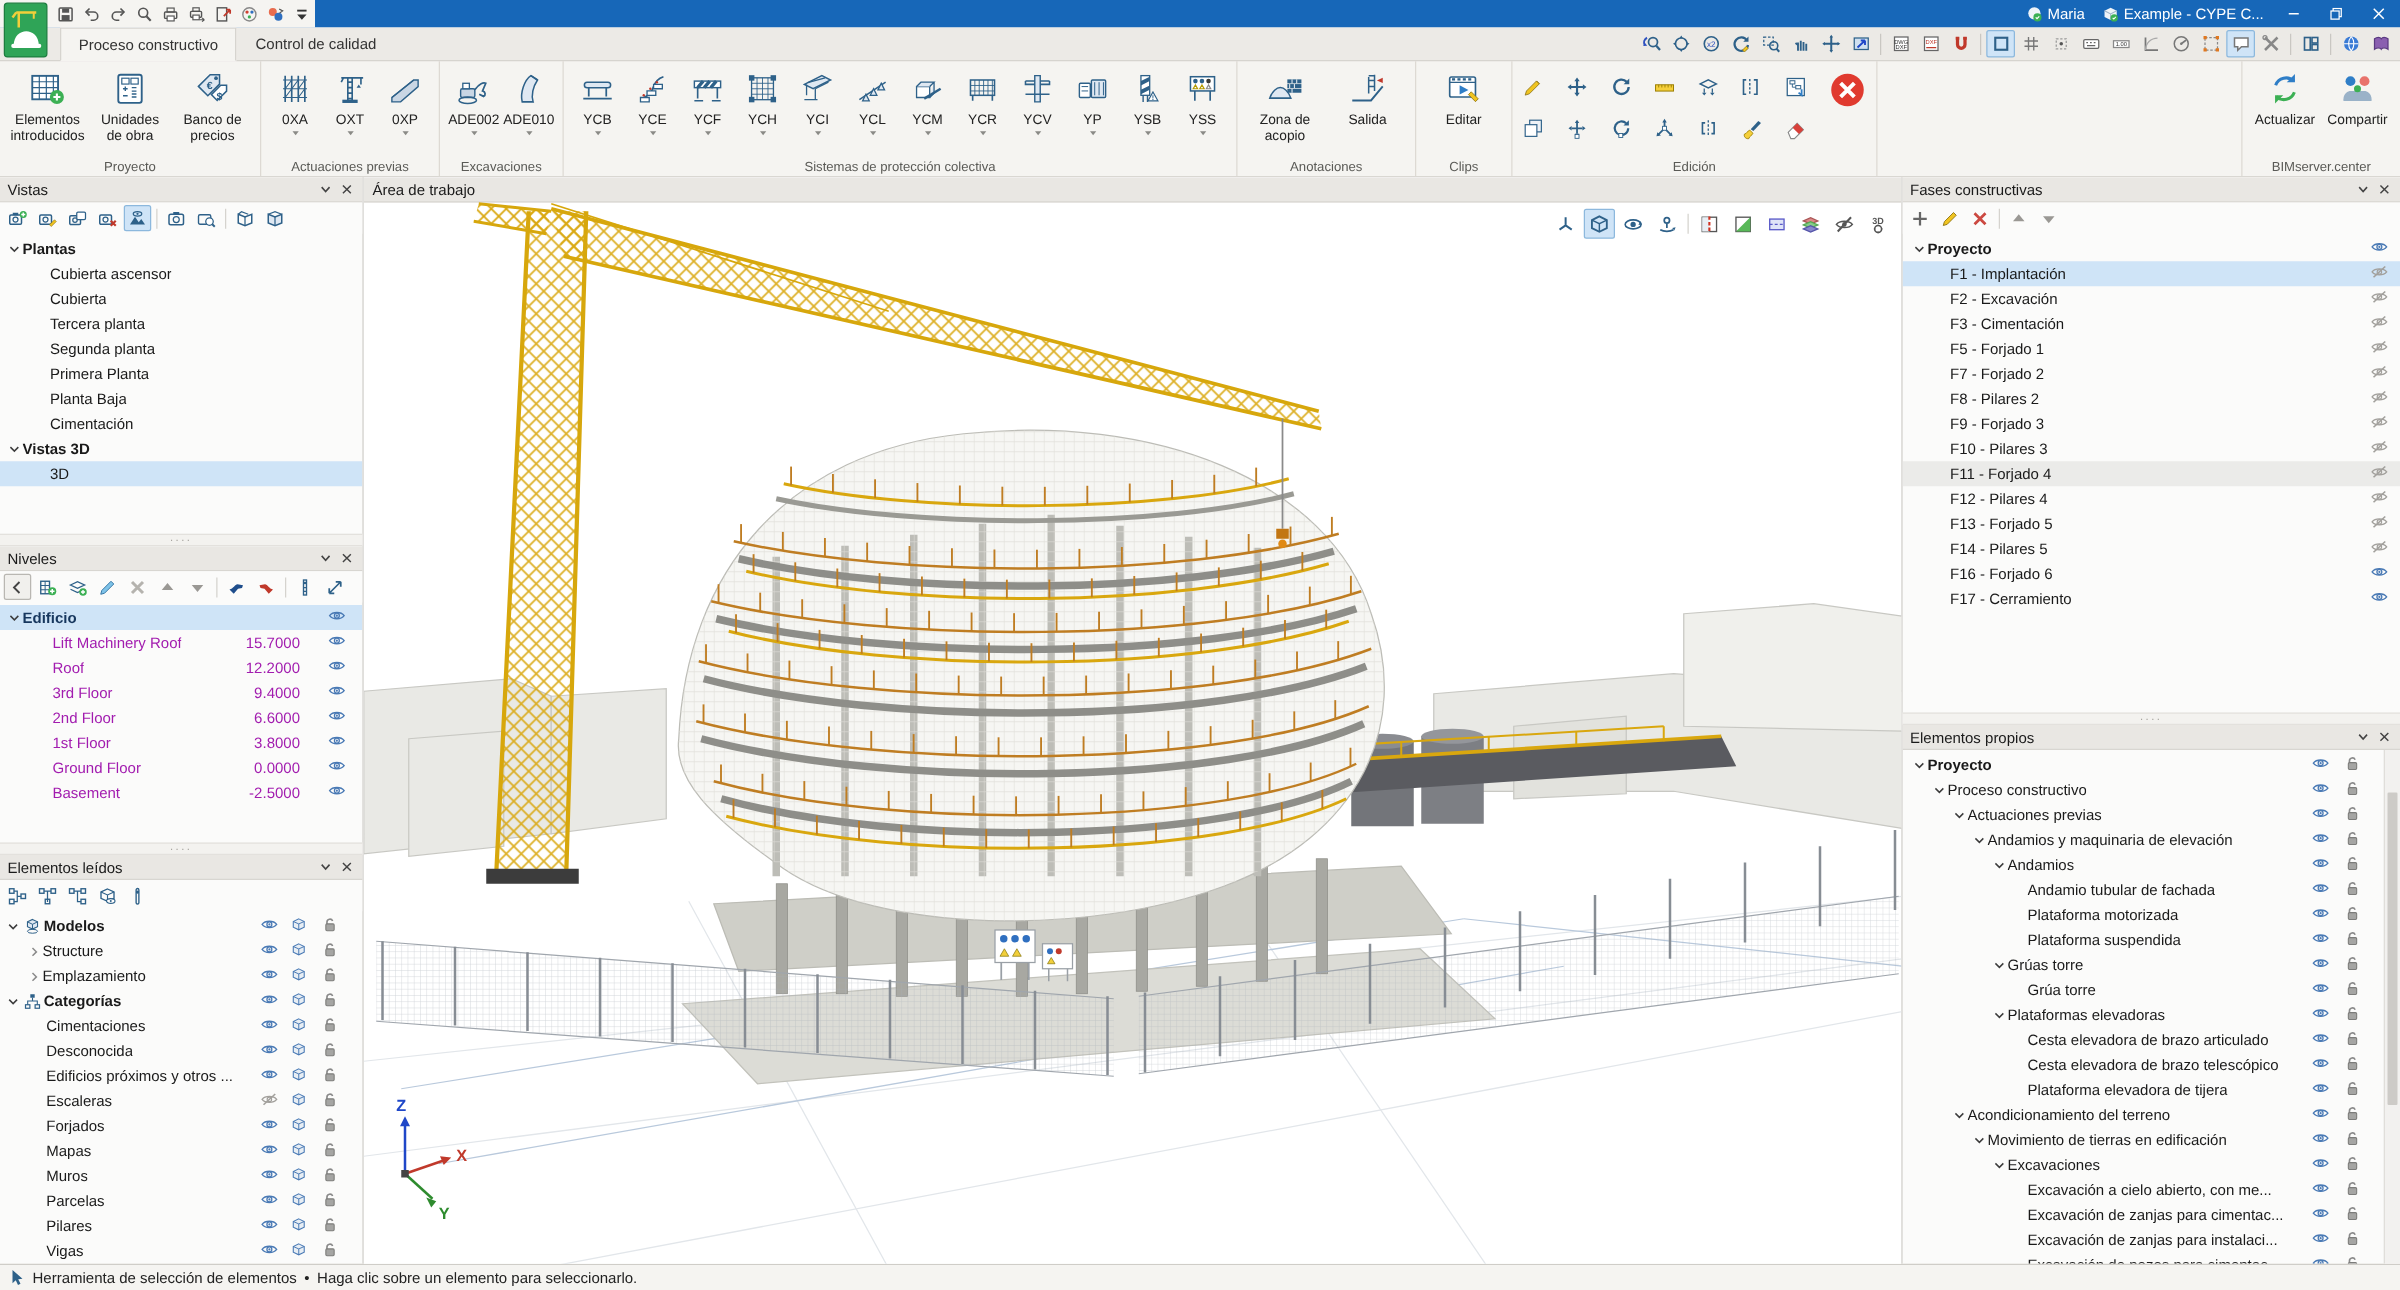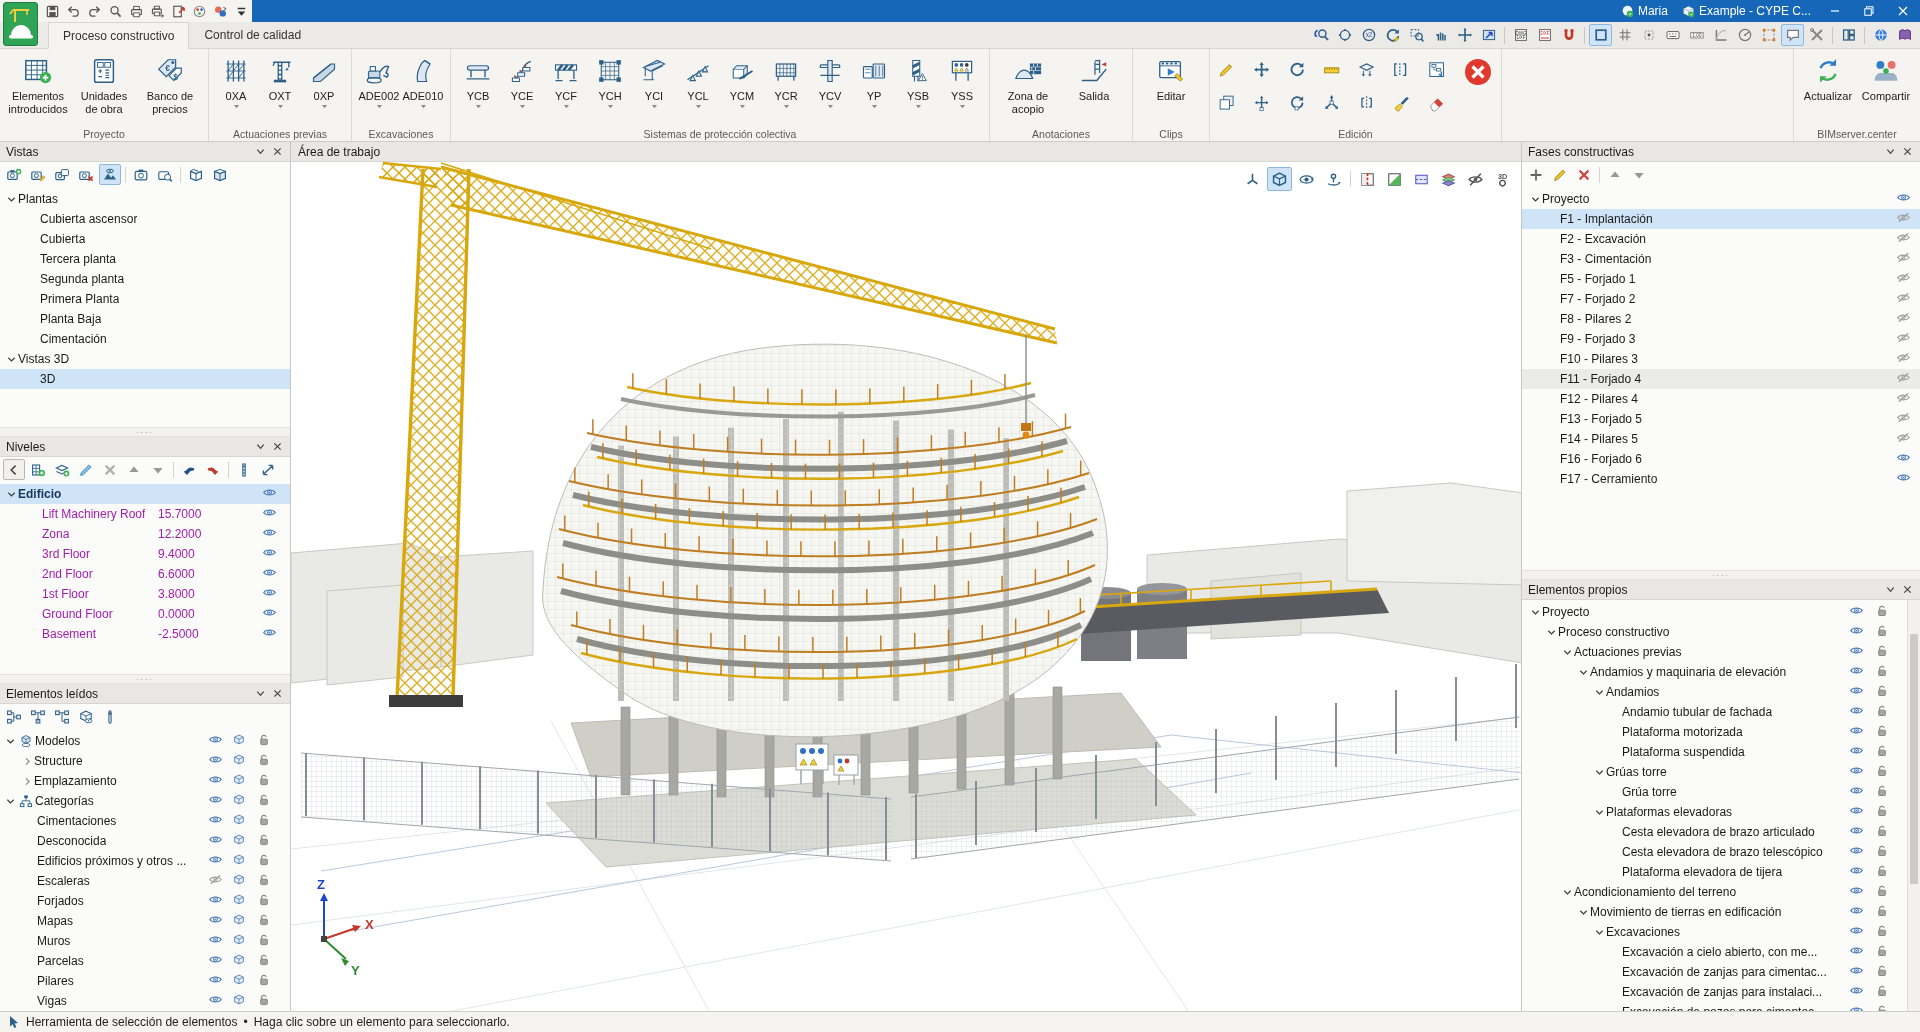--- a/index.html
+++ b/index.html
@@ -47,24 +47,24 @@
   .panel-tb{height:25px;flex:none;display:flex;align-items:center;gap:2px;padding:0 3px;background:#fbfbfa}
   .tb-btn{width:22px;height:21px;display:flex;align-items:center;justify-content:center;border-radius:2px;border:1px solid transparent;box-sizing:border-box}
   .tb-btn.active{background:#cfe4f7;border-color:#8cb8dd}
   .tb-btn.boxed{border-color:#b9b7b2;background:#f1f0ed}
   .tb-sep{width:1px;height:16px;background:#d5d3ce;margin:0 2px}
   .tree{flex:1;overflow:hidden;padding-top:2px;position:relative}
   .trow{height:20px;display:flex;align-items:center;position:relative;white-space:nowrap}
   .trow.selected{background:#cfe4f7}
   .trow.current{background:#ebebe9}
   .tlabel{white-space:nowrap;overflow:hidden}
-  .bold{font-weight:normal}
+  .bold{font-weight:bold}
   .chev{width:14px;flex:none;display:flex;justify-content:center}
   .n-name,.n-val{color:#a21caf}
-  .n-val{position:absolute;left:158px;width:82px;}
+  .n-val{position:absolute;left:158px;width:82px;text-align:right}
   .n-eye{position:absolute;left:262px}
   .n-band{background:#cfe4f7}
   .n-band .tlabel{font-weight:bold;color:#17375e}
   .led-eye{position:absolute;left:208px}.led-cube{position:absolute;left:232px}.led-lock{position:absolute;left:257px}
   .f-eye{position:absolute;right:9px}
   .p-eye{position:absolute;right:44px}.p-lock{position:absolute;right:19px}
   .vdivider{height:8px;flex:none;background:#f3f2ef;border-top:1px solid #e3e1dd;border-bottom:1px solid #e3e1dd;display:flex;align-items:center;justify-content:center}
   .vdots{color:#a5a39e;font-size:9px;letter-spacing:2px;line-height:0;margin-top:-4px}
   .viewport-hd{height:19px;background:#e9e7e3;border-bottom:1px solid #d8d6d1;display:flex;align-items:center;padding:0 7px}
   .vp-toolbar{position:absolute;top:25px;right:6px;display:flex;gap:2px;align-items:center;z-index:5}
@@ -1069,21 +1069,21 @@
             <div class="trow">
               <span class="tlabel n-name" style="margin-left:42px">Lift Machinery Roof</span>
               <span class="n-val">15.7000</span>
               <span class="n-eye"><svg width="15" height="15" viewBox="0 0 16 16">
                   <path d="M1.8 8C4.4 4.4 11.6 4.4 14.2 8c-2.6 3.6-9.8 3.6-12.4 0z" fill="none" stroke="#4a7ab5" stroke-width="1.2"></path>
                   <circle cx="8" cy="8" r="2.1" fill="none" stroke="#4a7ab5" stroke-width="1.1"></circle>
                   <circle cx="8" cy="8" r=".9" fill="#4a7ab5"></circle>
                 </svg></span>
             </div>
             <div class="trow">
-              <span class="tlabel n-name" style="margin-left:42px">Zona</span>
+              <span class="tlabel n-name" style="margin-left:42px">Roof</span>
               <span class="n-val">12.2000</span>
               <span class="n-eye"><svg width="15" height="15" viewBox="0 0 16 16">
                   <path d="M1.8 8C4.4 4.4 11.6 4.4 14.2 8c-2.6 3.6-9.8 3.6-12.4 0z" fill="none" stroke="#4a7ab5" stroke-width="1.2"></path>
                   <circle cx="8" cy="8" r="2.1" fill="none" stroke="#4a7ab5" stroke-width="1.1"></circle>
                   <circle cx="8" cy="8" r=".9" fill="#4a7ab5"></circle>
                 </svg></span>
             </div>
             <div class="trow">
               <span class="tlabel n-name" style="margin-left:42px">3rd Floor</span>
               <span class="n-val">9.4000</span>

